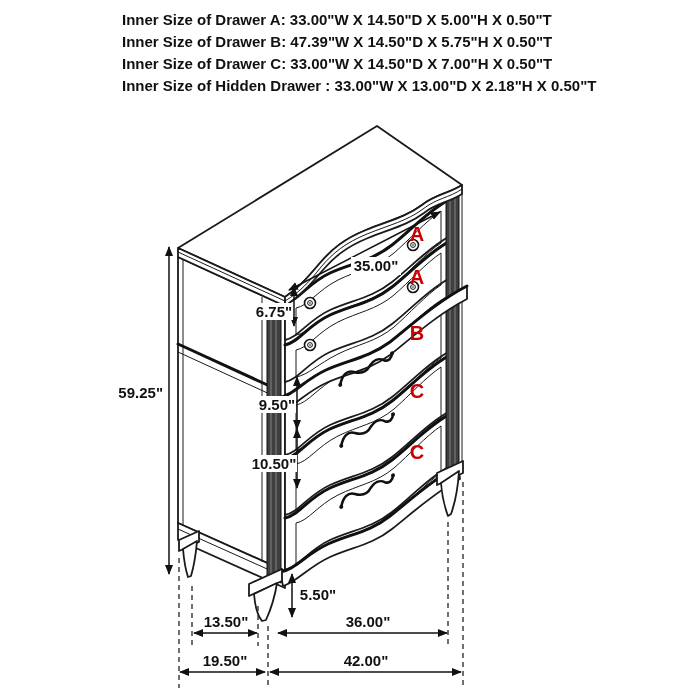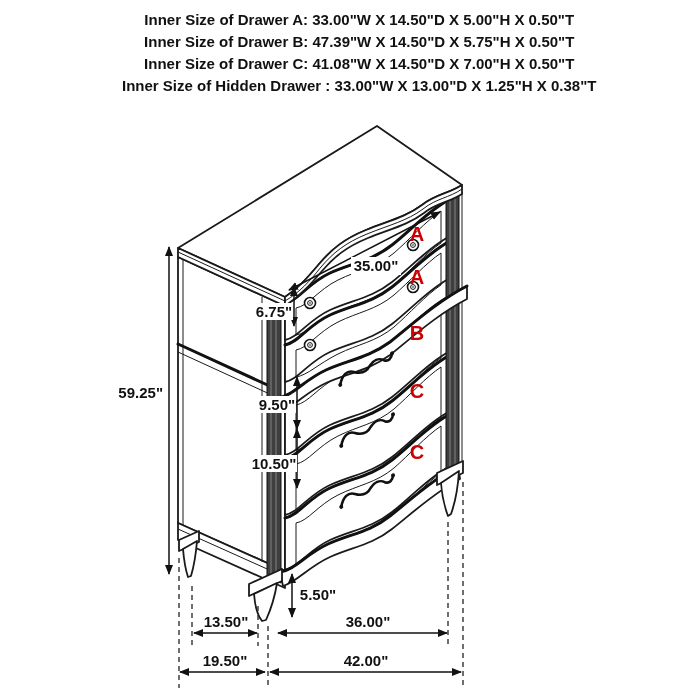--- a/index.html
+++ b/index.html
@@ -1,39 +1,39 @@
 <!DOCTYPE html>
 <html><head>
 <meta charset="utf-8">
 <style>
   html,body{margin:0;padding:0;background:#fff;}
   body{width:700px;height:700px;position:relative;font-family:"Liberation Sans",sans-serif;}
   .hdr{position:absolute;left:122px;top:9px;color:#111;font-weight:bold;font-size:15px;line-height:22px;}
-  .hdr div{white-space:pre;text-align:center;}
+  .hdr div{white-space:pre;}
   svg{position:absolute;left:0;top:0;}
   svg text{font-family:"Liberation Sans",sans-serif;font-weight:bold;}
   .dim-label{font-size:15px;fill:#111;}
   .drawer-letter{font-size:20px;}
   .outline{fill:#ffffff;stroke:#1a1a1a;stroke-width:1.8;stroke-linejoin:round;}
   .thin{fill:none;stroke:#1a1a1a;stroke-width:1;}
   .thick{fill:none;stroke:#111;stroke-width:3;stroke-linecap:round;}
   .pilaster{fill:#3f3f3f;stroke:#111;stroke-width:1;}
   .flute{stroke:#cfcfcf;stroke-width:0.8;opacity:.6;}
   .dimline{stroke:#111;stroke-width:1.5;fill:none;}
   .dash{stroke:#222;stroke-width:1.3;stroke-dasharray:5 4;fill:none;}
   .lblbg{fill:#ffffff;}
 </style>
 </head>
 <body>
 
 <div class="hdr">
   <div>Inner Size of Drawer A: 33.00"W X 14.50"D X 5.00"H X 0.50"T</div>
   <div>Inner Size of Drawer B: 47.39"W X 14.50"D X 5.75"H X 0.50"T</div>
-  <div>Inner Size of Drawer C: 41.08"W X 14.50"D X 7.00"H X 0.50"T</div>
-  <div>Inner Size of Hidden Drawer : 33.00"W X 13.00"D X 1.25"H X 0.38"T</div>
+  <div>Inner Size of Drawer C: 33.00"W X 14.50"D X 7.00"H X 0.50"T</div>
+  <div>Inner Size of Hidden Drawer : 33.00"W X 13.00"D X 2.18"H X 0.50"T</div>
 </div>
 
 <svg width="700" height="700" viewBox="0 0 700 700">
   <defs>
     <marker id="ah" markerUnits="userSpaceOnUse" markerWidth="12" markerHeight="10" refX="9" refY="4" orient="auto-start-reverse">
       <path d="M0,0 L10,4 L0,8 Z" fill="#111"></path>
     </marker>
   </defs>
 
   <g>

